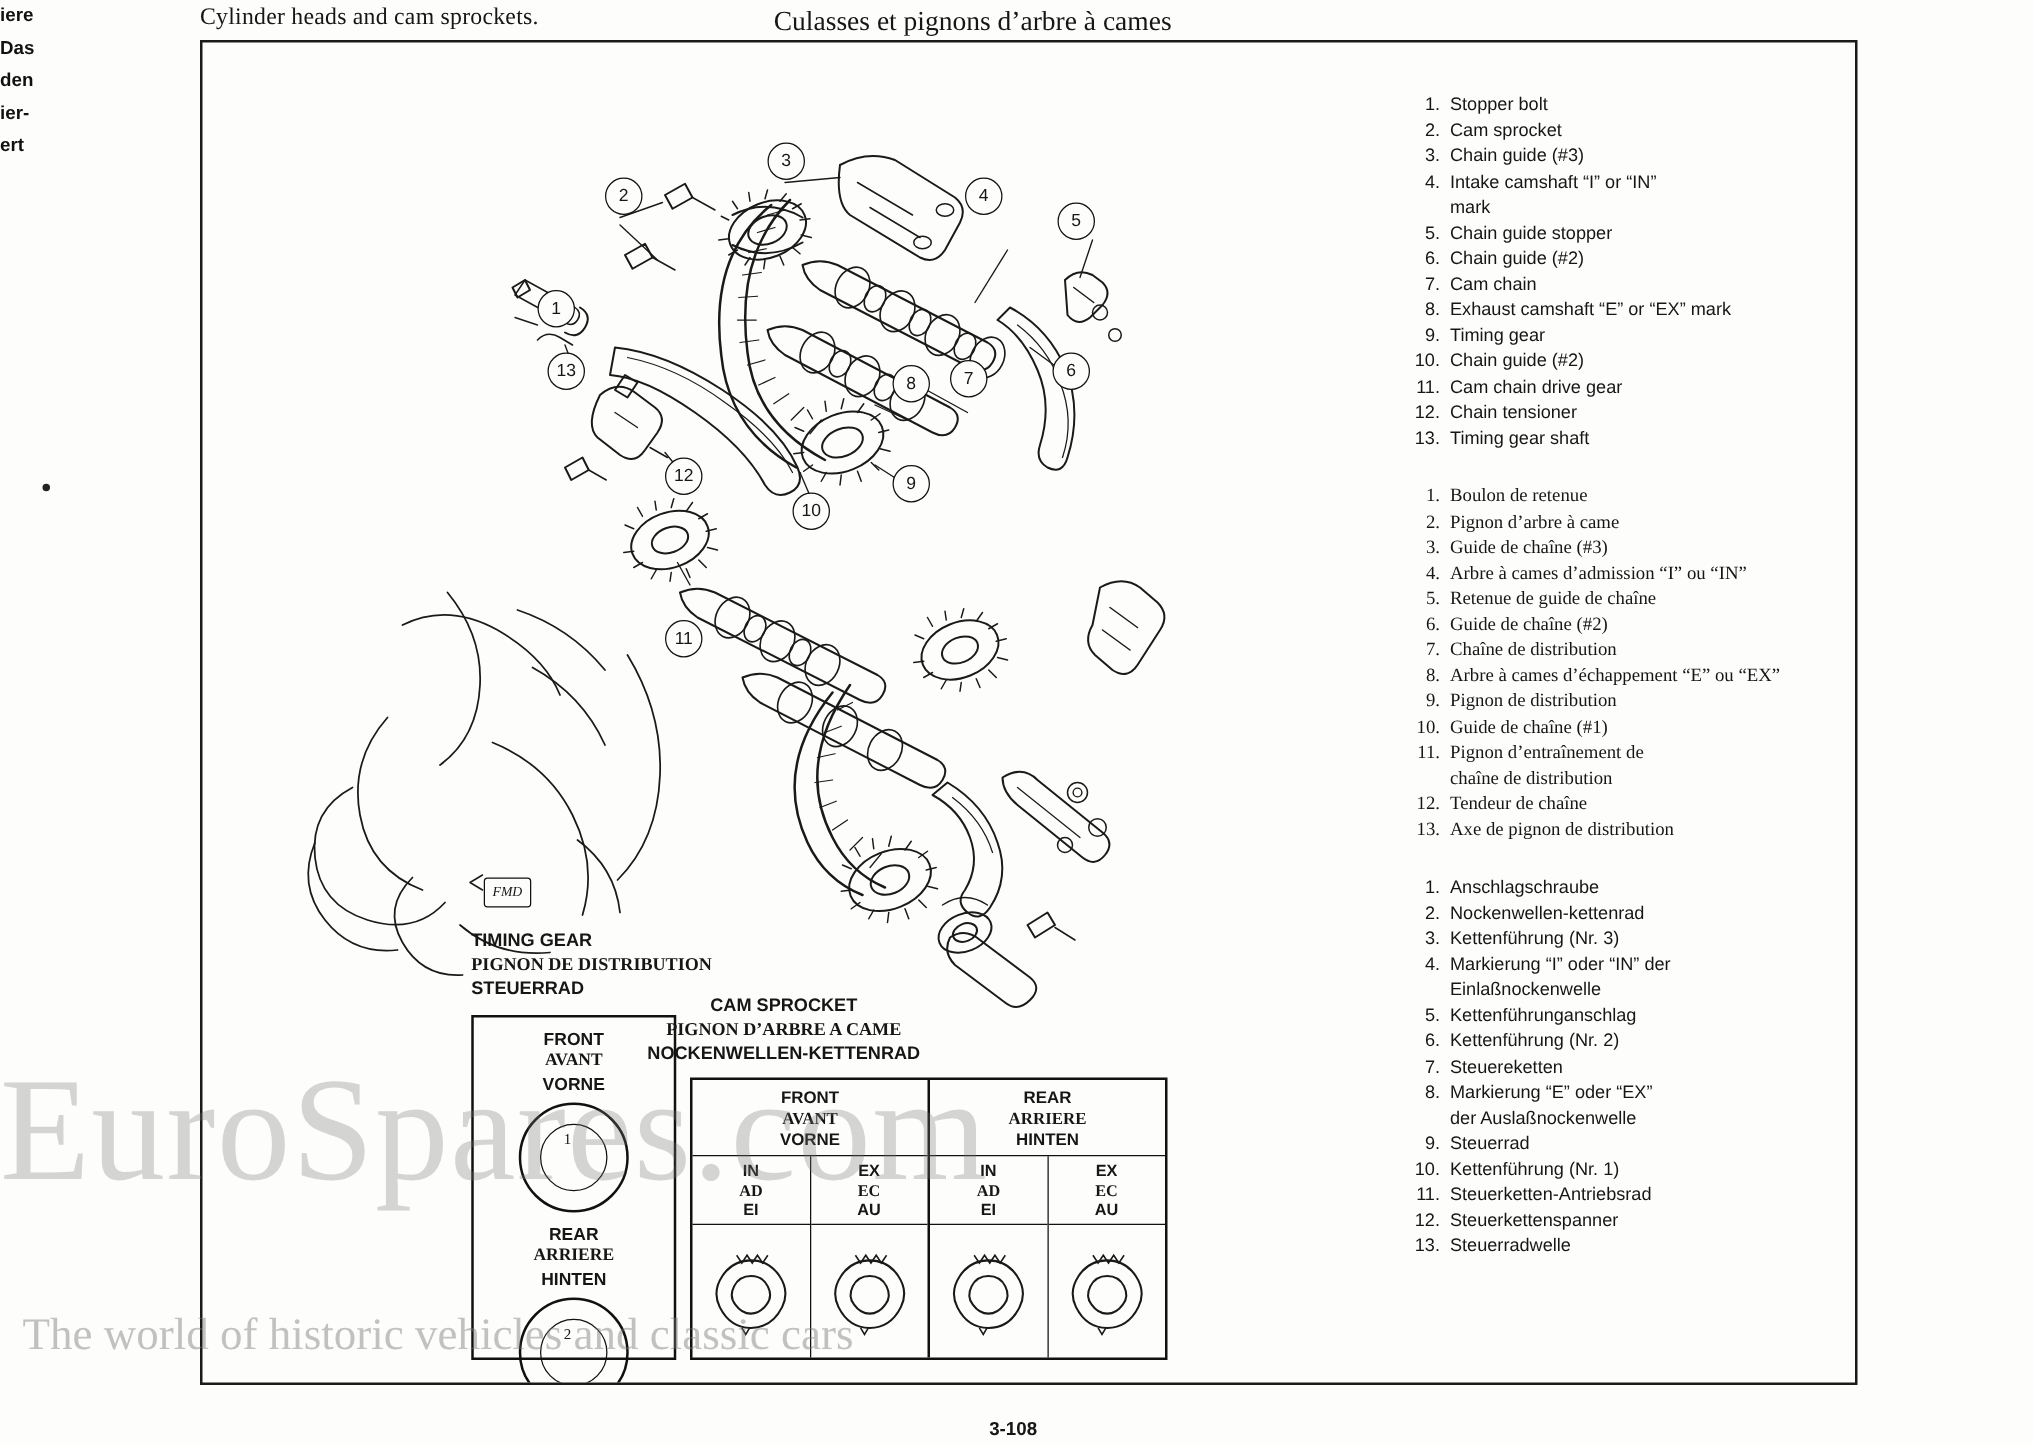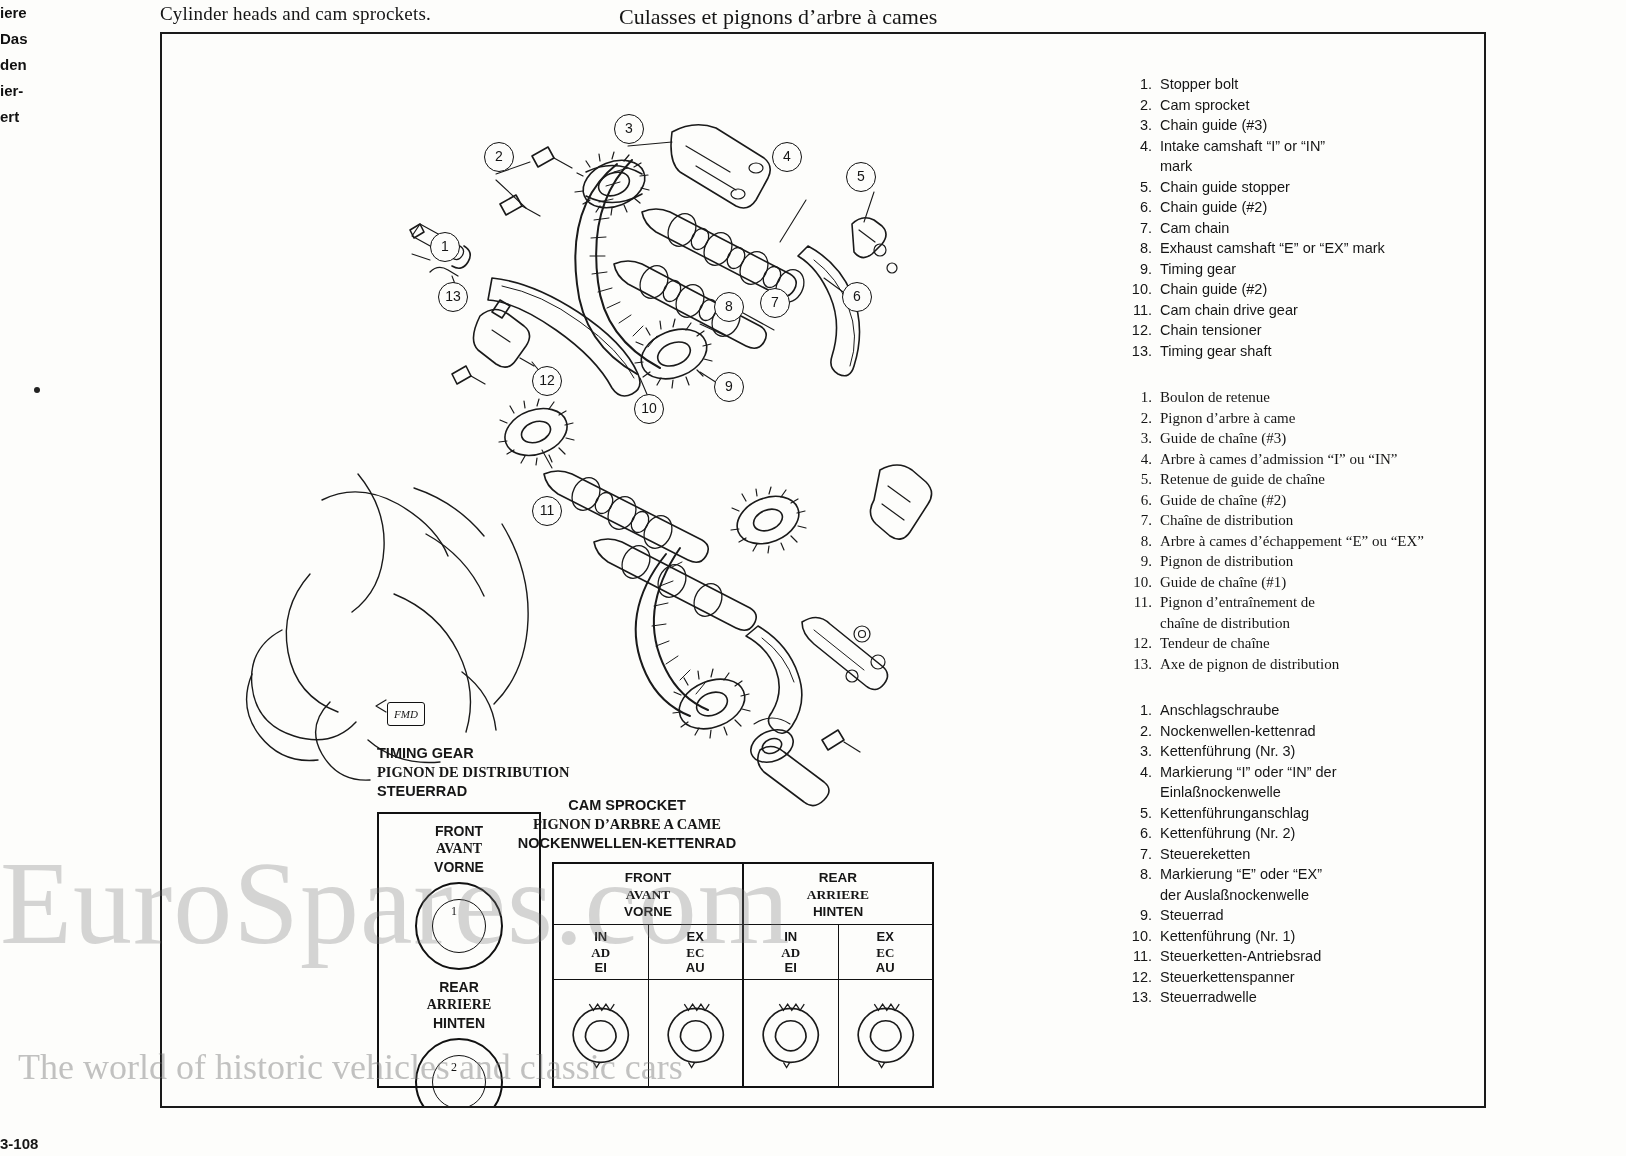--- a/index.html
+++ b/index.html
@@ -130,21 +130,21 @@
     font-family:"Liberation Serif", serif;
     font-size:118px;color:rgba(120,120,120,.30);
     letter-spacing:1px;white-space:nowrap;pointer-events:none;
   }
   .wm2{
     position:absolute;left:18px;top:1046px;
     font-family:"Liberation Serif", serif;
     font-size:36px;color:rgba(120,120,120,.45);white-space:nowrap;pointer-events:none;
   }
   .pagenum{
-    position:absolute;left:0;bottom:4px;width:1621px;
+    position:absolute;left:0;bottom:4px;width:1621px;text-align:center;
     font-size:15px;font-weight:bold;font-family:"Liberation Sans", sans-serif;
   }
   .fmd{
     position:absolute;left:225px;top:668px;font-size:11px;font-style:italic;
     border:1.4px solid #111;border-radius:3px;padding:5px 6px;
     font-family:"Liberation Serif", serif;
   }
 </style>
 </head>
 <body>

